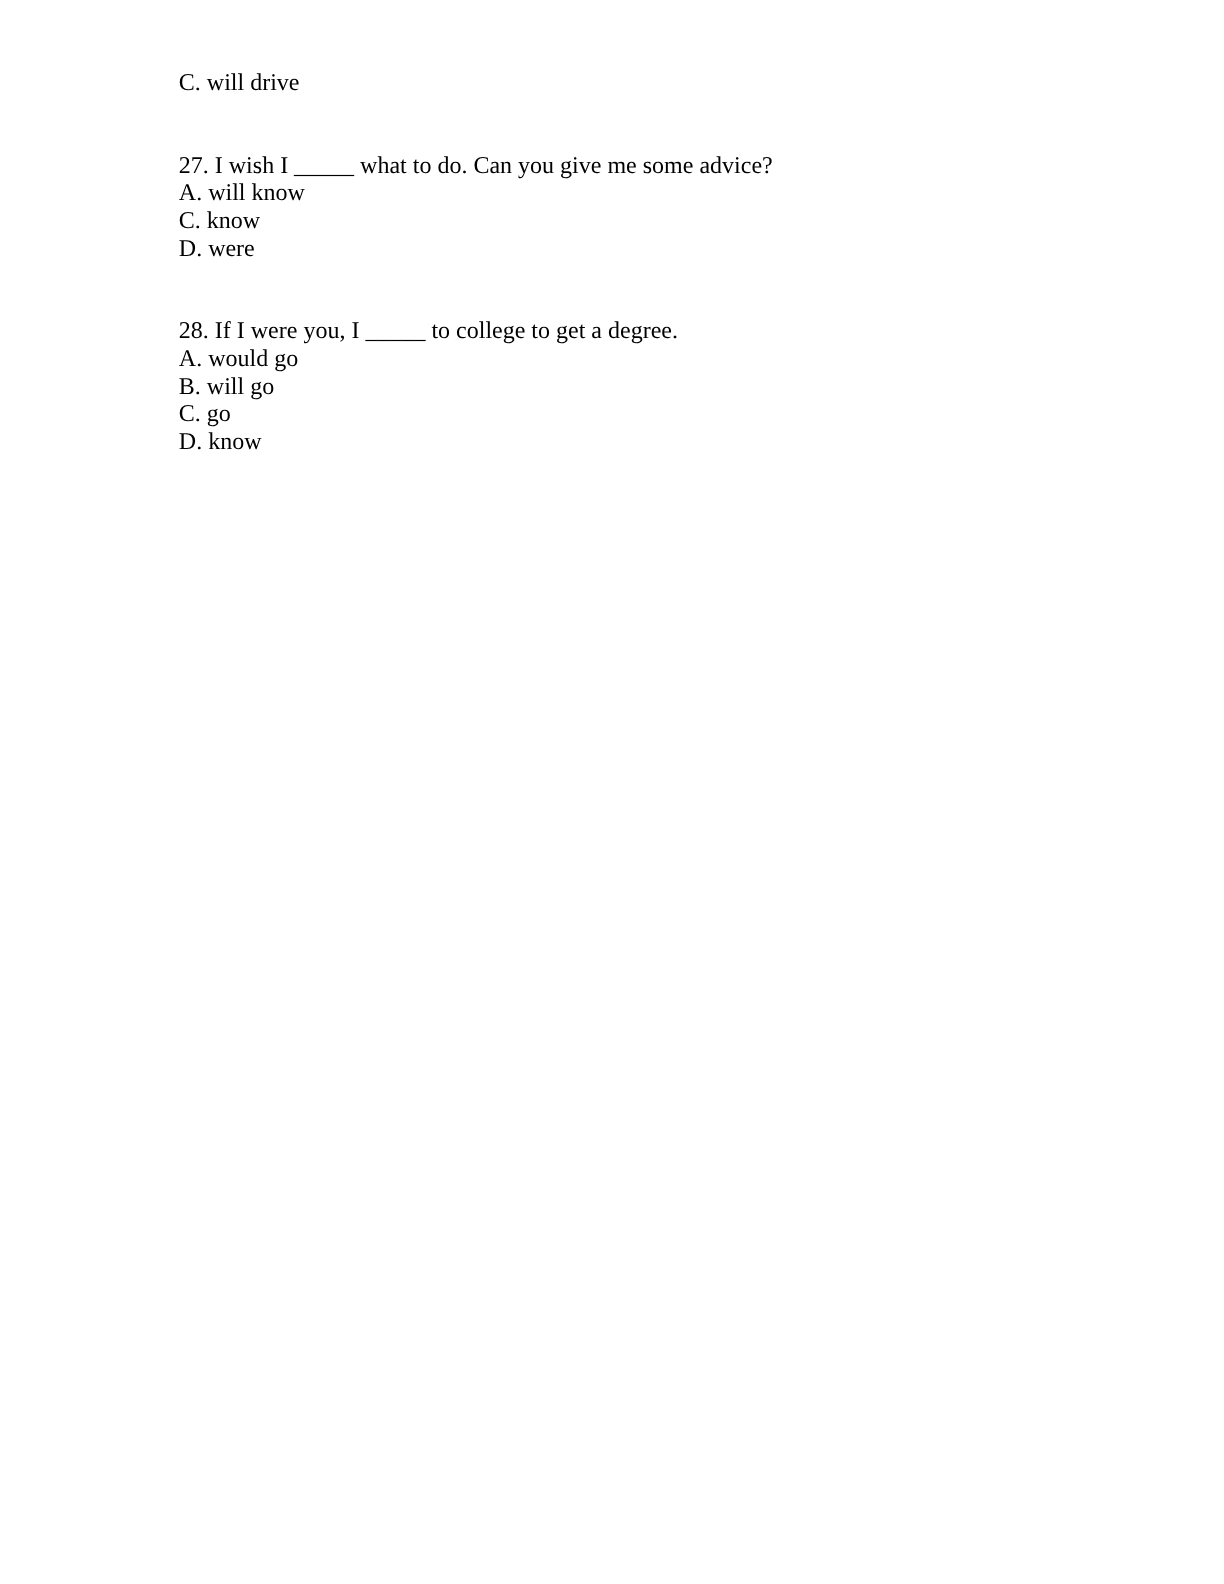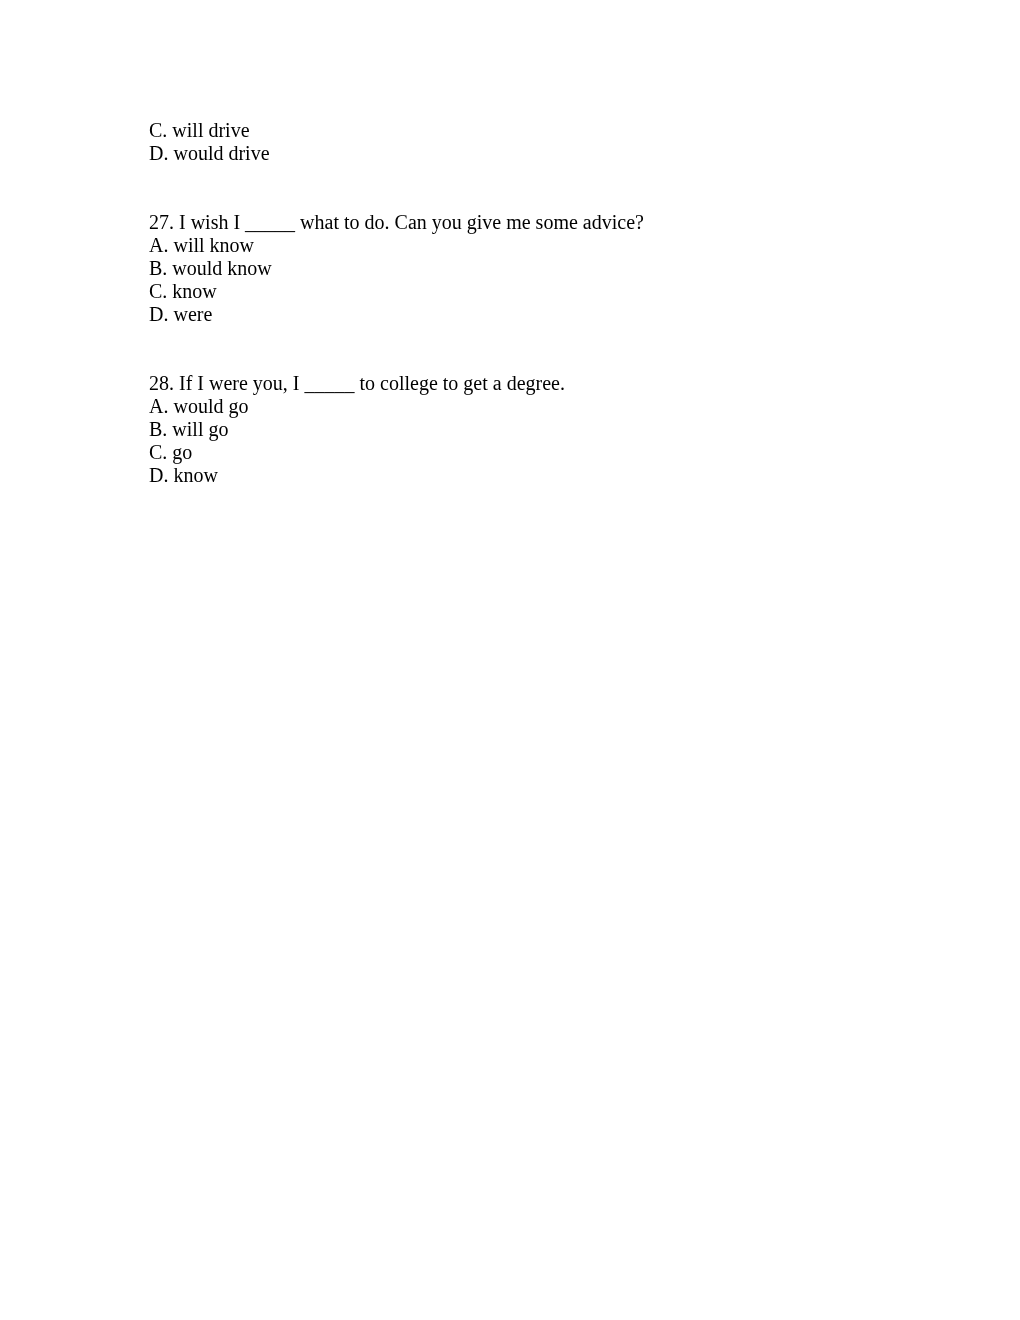--- a/index.html
+++ b/index.html
@@ -13,45 +13,43 @@
     width: 1020px;
     height: 1320px;
     background: #ffffff;
     color: #000000;
     font-family: "Liberation Serif", "DejaVu Serif", serif;
     font-size: 20px;
     line-height: 23px;
     overflow: hidden;
   }
   .text-block {
-    padding: 119px 40px 0 149px;
+    padding: 58px 40px 0 149px;
   }
   .line {
     white-space: pre-wrap;
     min-height: 23px;
   }
   .blank-gap {
     height: 46px; 
   }
 </style>
 </head>
 <body>
 
 <div class="page">
   <div class="text-block">
 
     <p class="line">C. will drive</p>
-    <p class="line">D. would drive</p>
 
     <div class="blank-gap"></div>
 
     <div>
       <p class="line">27. I wish I _____ what to do. Can you give me some advice?</p>
       <p class="line">A. will know</p>
-      <p class="line">B. would know</p>
       <p class="line">C. know</p>
       <p class="line">D. were</p>
     </div>
 
     <div class="blank-gap"></div>
 
     <div>
       <p class="line">28. If I were you, I _____ to college to get a degree.</p>
       <p class="line">A. would go</p>
       <p class="line">B. will go</p>

